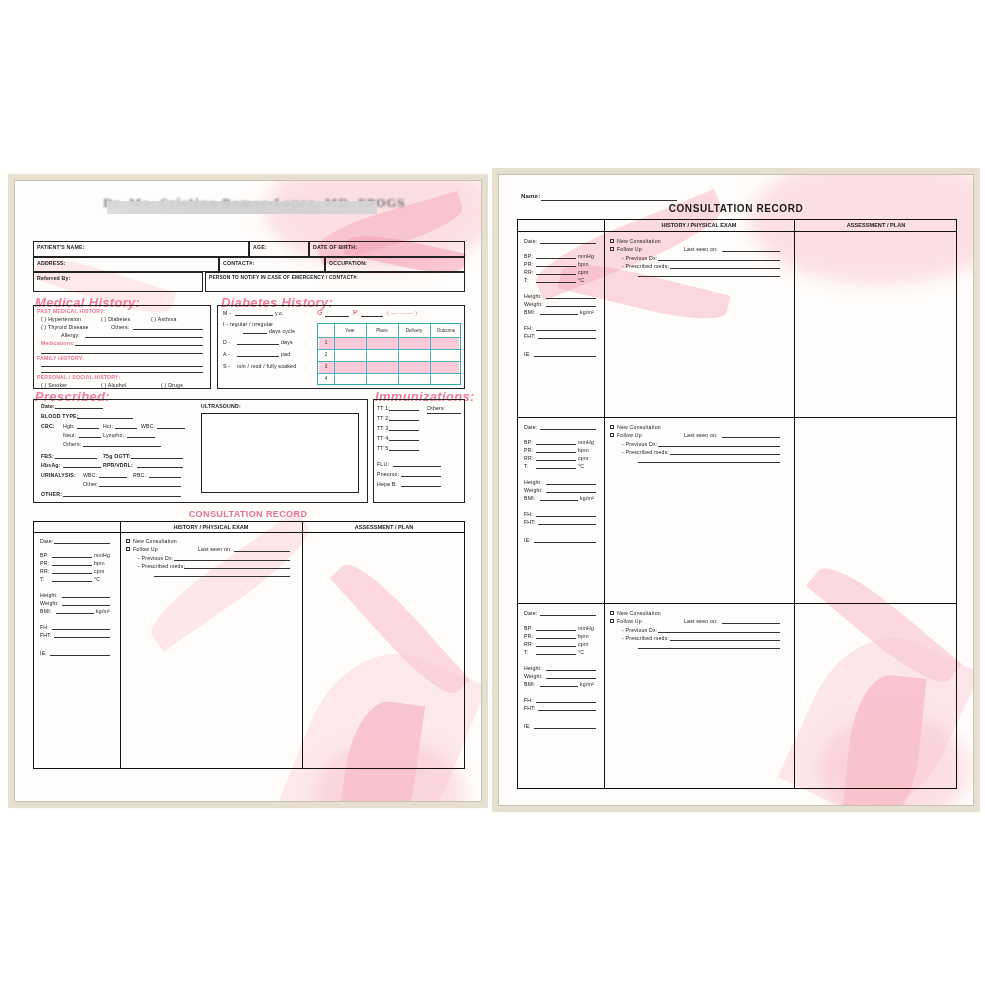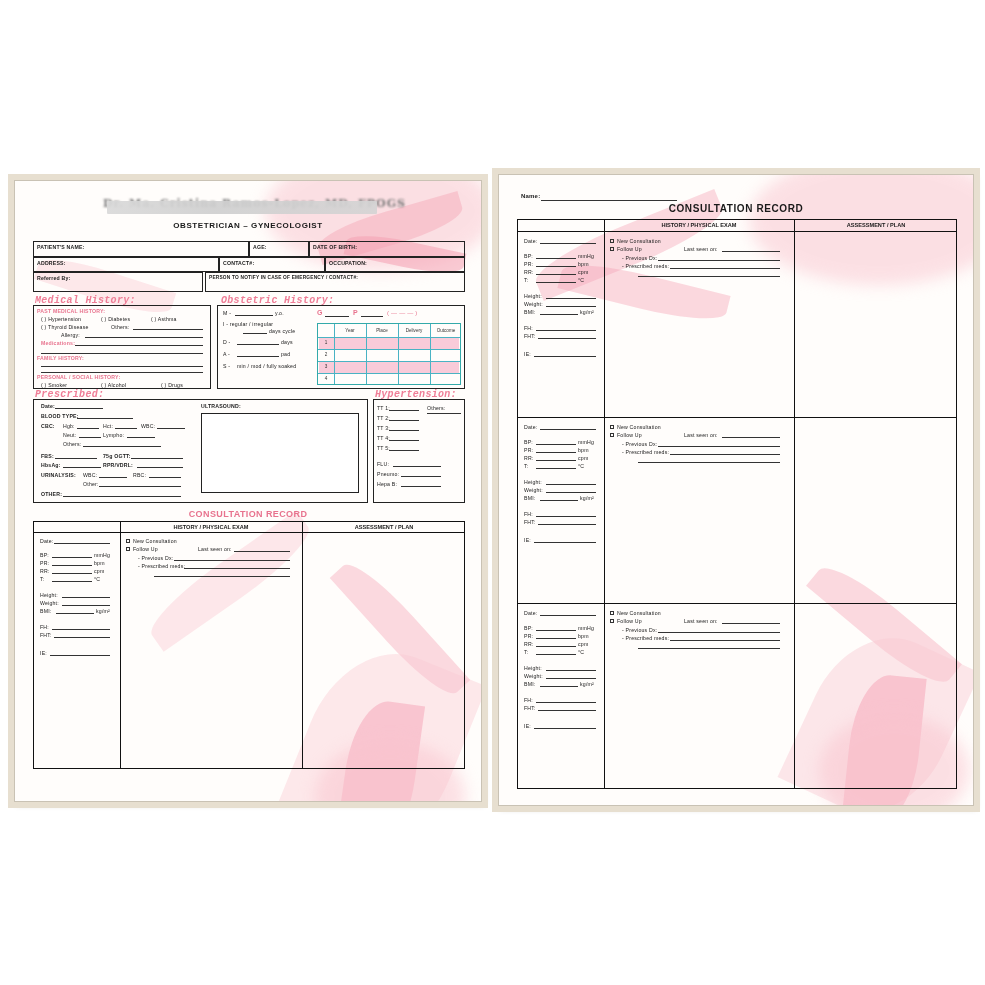--- a/index.html
+++ b/index.html
@@ -24,22 +24,22 @@
   .leaf{position:absolute;border-radius:50% 0 50% 0;opacity:.55;pointer-events:none;}
   .blob{position:absolute;border-radius:50%;filter:blur(8px);opacity:.5;pointer-events:none;}
 
   
   .box{position:absolute;border:1px solid #222;box-sizing:border-box;background:transparent;}
   .lbl{position:absolute;font-size:5.2px;letter-spacing:.2px;white-space:nowrap;}
   .lbl-b{font-weight:bold;}
   .ul{position:absolute;border-bottom:1px solid #333;height:0;}
   .pink{color:#e8738e;}
   .script{
-    font-family:Liberation Mono, monospace;font-style:italic;font-weight:bold;
-    color:#ef7e97;font-size:10px;letter-spacing:.3px;
+    font-family:Liberation Sans, sans-serif;font-style:italic;font-weight:bold;
+    color:#ef7e97;font-size:13px;letter-spacing:.3px;
   }
   .cb{position:absolute;width:4px;height:4px;border:1px solid #333;box-sizing:border-box;}
   .ttl{position:absolute;font-weight:bold;text-align:center;}
 
   
   .redact{
     position:absolute;background:linear-gradient(90deg,#d9d9d9,#cfcfcf 40%,#d4d4d4);
     opacity:.92;border-radius:1px;
   }
   .clinic-ghost{
@@ -75,21 +75,20 @@
     <div class="leaf" style="left:330px;top:60px;width:120px;height:26px;background:#f4a0b3;transform:rotate(12deg);"></div>
     <div class="leaf" style="left:20px;top:90px;width:140px;height:30px;background:#f8bfcb;transform:rotate(18deg);opacity:.35;"></div>
     <div class="leaf" style="left:120px;top:380px;width:190px;height:40px;background:#f7b5c5;transform:rotate(-35deg);opacity:.3;"></div>
     <div class="leaf" style="left:300px;top:430px;width:170px;height:36px;background:#f6aebd;transform:rotate(48deg);opacity:.45;"></div>
     <div class="leaf" style="left:290px;top:470px;width:150px;height:200px;background:#f9c9d3;transform:rotate(22deg);opacity:.4;"></div>
     <div class="leaf" style="left:330px;top:520px;width:70px;height:150px;background:#f5a2b6;transform:rotate(8deg);opacity:.5;"></div>
     <div class="blob" style="left:300px;top:560px;width:150px;height:110px;background:#f9c3cd;"></div>
 
     <div class="clinic-ghost" style="left:88px;top:16px;">Dr. Ma. Cristina Ramos-Lopez, MD, FPOGS</div>
     <div class="redact" style="left:92px;top:20px;width:270px;height:13px;"></div>
-    <div class="ttl" style="left:0;top:40px;width:466px;font-size:8px;letter-spacing:.6px;">OBSTETRICIAN – GYNECOLOGIST</div>
 
     <div class="box" style="left:18px;top:60px;width:216px;height:16px;"></div>
     <div class="lbl lbl-b" style="left:22px;top:63px;">PATIENT'S NAME:</div>
     <div class="box" style="left:234px;top:60px;width:60px;height:16px;"></div>
     <div class="lbl lbl-b" style="left:238px;top:63px;">AGE:</div>
     <div class="box" style="left:294px;top:60px;width:156px;height:16px;"></div>
     <div class="lbl lbl-b" style="left:298px;top:63px;">DATE OF BIRTH:</div>
 
     <div class="box" style="left:18px;top:76px;width:186px;height:15px;"></div>
     <div class="lbl lbl-b" style="left:22px;top:79px;">ADDRESS:</div>
@@ -118,21 +117,21 @@
     <div class="ul" style="left:60px;top:164px;width:128px;"></div>
     <div class="ul" style="left:26px;top:172px;width:162px;"></div>
     <div class="lbl lbl-b pink" style="left:22px;top:174px;">FAMILY HISTORY:</div>
     <div class="ul" style="left:26px;top:185px;width:162px;"></div>
     <div class="ul" style="left:26px;top:191px;width:162px;"></div>
     <div class="lbl lbl-b pink" style="left:22px;top:193px;">PERSONAL / SOCIAL HISTORY:</div>
     <div class="lbl" style="left:26px;top:201px;">( ) Smoker</div>
     <div class="lbl" style="left:86px;top:201px;">( ) Alcohol</div>
     <div class="lbl" style="left:146px;top:201px;">( ) Drugs</div>
 
-    <div class="script" style="position:absolute;left:206px;top:114px;">Obstetric History:</div>
+    <div class="script" style="position:absolute;left:206px;top:114px;">Diabetes History:</div>
     <div class="box" style="left:202px;top:124px;width:248px;height:84px;"></div>
 
     <div class="lbl" style="left:208px;top:129px;">M -</div>
     <div class="ul" style="left:220px;top:134px;width:38px;"></div>
     <div class="lbl" style="left:260px;top:129px;">y.o.</div>
     <div class="lbl" style="left:208px;top:140px;">I  -   regular / irregular</div>
     <div class="ul" style="left:228px;top:152px;width:24px;"></div>
     <div class="lbl" style="left:254px;top:147px;">days cycle</div>
     <div class="lbl" style="left:208px;top:158px;">D -</div>
     <div class="ul" style="left:222px;top:163px;width:42px;"></div>
@@ -204,21 +203,21 @@
     <div class="lbl" style="left:118px;top:291px;">RBC:</div>
     <div class="ul" style="left:134px;top:296px;width:32px;"></div>
     <div class="lbl" style="left:68px;top:300px;">Other:</div>
     <div class="ul" style="left:84px;top:305px;width:82px;"></div>
     <div class="lbl lbl-b" style="left:26px;top:310px;">OTHER:</div>
     <div class="ul" style="left:48px;top:315px;width:118px;"></div>
 
     <div class="lbl lbl-b" style="left:186px;top:222px;">ULTRASOUND:</div>
     <div class="us-box" style="left:186px;top:232px;width:158px;height:80px;"></div>
 
-    <div class="script" style="position:absolute;left:360px;top:208px;">Hypertension:</div>
+    <div class="script" style="position:absolute;left:360px;top:208px;">Immunizations:</div>
     <div class="box" style="left:358px;top:218px;width:92px;height:104px;"></div>
     <div class="lbl" style="left:362px;top:224px;">TT 1:</div>
     <div class="ul" style="left:374px;top:229px;width:30px;"></div>
     <div class="lbl" style="left:412px;top:224px;">Others:</div>
     <div class="ul" style="left:412px;top:232px;width:34px;"></div>
     <div class="lbl" style="left:362px;top:234px;">TT 2:</div>
     <div class="ul" style="left:374px;top:239px;width:30px;"></div>
     <div class="lbl" style="left:362px;top:244px;">TT 3:</div>
     <div class="ul" style="left:374px;top:249px;width:30px;"></div>
     <div class="lbl" style="left:362px;top:254px;">TT 4:</div>

